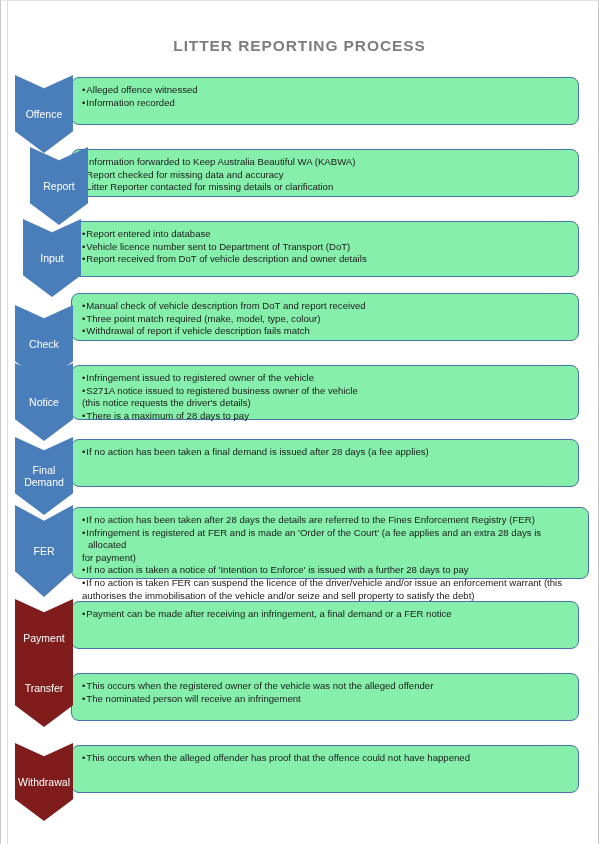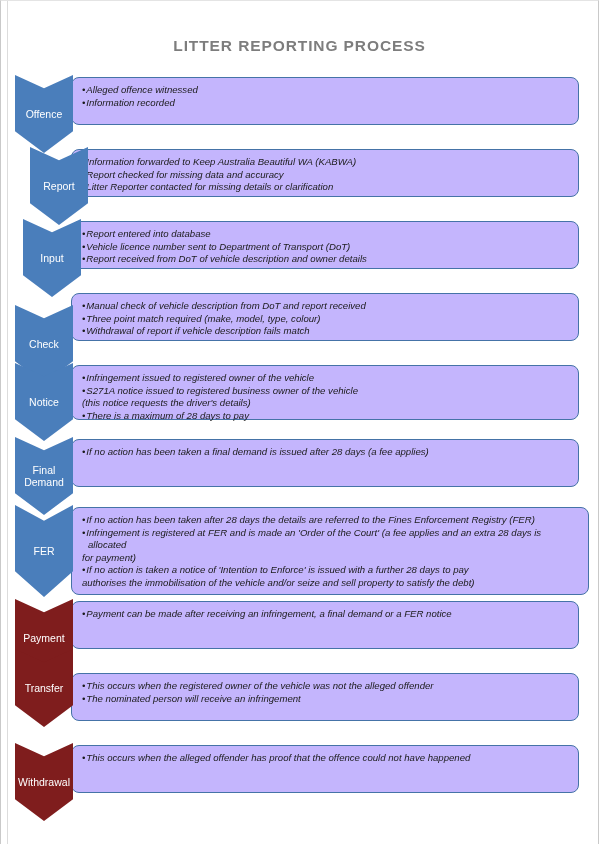--- a/index.html
+++ b/index.html
@@ -65,25 +65,24 @@
     white-space: pre-line;
     width: 62px;
     overflow: hidden;
     max-height: 26px;
   }
 
   
   .textbox {
     position: absolute;
     box-sizing: border-box;
-    background: #c4b5fd;
+    background: #86efac;
     border: 1.4px solid #4573a7;
     border-radius: 8px;
     padding: 6px 8px 4px 10px;
-    font-style: italic;
   }
   .bullets {
     margin: 0;
     padding: 0;
     list-style: none;
   }
   .bullets li {
     font-size: 9.6px;
     line-height: 12.6px;
     color: #1a1a1a;
@@ -117,21 +116,21 @@
       <div class="textbox" style="left: 70px; top: 148px; width: 508px; height: 48px;">
         <ul class="bullets">
           <li>Information forwarded to Keep Australia Beautiful WA (KABWA)</li>
           <li>Report checked for missing data and accuracy</li>
           <li>Litter Reporter contacted for missing details or clarification</li>
         </ul>
       </div>
       <div class="chevron blue" style="left: 29px; top: 146px; height: 78px; position: absolute;">
         <div class="chevron-label">Report</div>
       </div>
-      <div class="textbox" style="left: 70px; top: 220px; width: 508px; height: 48px;">
+      <div class="textbox" style="left: 70px; top: 220px; width: 508px; height: 56px;">
         <ul class="bullets">
           <li>Report entered into database</li>
           <li>Vehicle licence number sent to Department of Transport (DoT)</li>
           <li>Report received from DoT of vehicle description and owner details</li>
         </ul>
       </div>
       <div class="chevron blue" style="left: 22px; top: 218px; height: 78px; position: absolute;">
         <div class="chevron-label">Input</div>
       </div>
       <div class="textbox" style="left: 70px; top: 292px; width: 508px; height: 48px;">
@@ -157,26 +156,27 @@
       </div>
       <div class="textbox" style="left: 70px; top: 438px; width: 508px; height: 48px;">
         <ul class="bullets">
           <li>If no action has been taken a final demand is issued after 28 days (a fee applies)</li>
         </ul>
       </div>
       <div class="chevron blue" style="left: 14px; top: 436px; height: 78px; position: absolute;">
         <div class="chevron-label">Final
 Demand</div>
       </div>
-      <div class="textbox" style="left: 70px; top: 506px; width: 518px; height: 88px;">
+      <div class="textbox" style="left: 70px; top: 506px; width: 518px; height: 72px;">
         <ul class="bullets">
           <li>If no action has been taken after 28 days the details are referred to the Fines Enforcement Registry (FER)</li>
           <li>Infringement is registered at FER and is made an 'Order of the Court' (a fee applies and an extra 28 days is allocated</li>
           <li class="cont"> for payment)</li>
           <li>If no action is taken a notice of 'Intention to Enforce' is issued with a further 28 days to pay</li>
+          <li>If no action is taken  FER can suspend the licence of the driver/vehicle and/or issue an enforcement warrant (this</li>
           <li class="cont"> authorises the immobilisation of the vehicle and/or seize and sell property to satisfy the debt)</li>
         </ul>
       </div>
       <div class="chevron blue" style="left: 14px; top: 504px; height: 92px; position: absolute;">
         <div class="chevron-label">FER</div>
       </div>
       <div class="textbox" style="left: 70px; top: 600px; width: 508px; height: 48px;">
         <ul class="bullets">
           <li>Payment can be made after receiving an infringement, a final demand or a FER notice</li>
         </ul>

